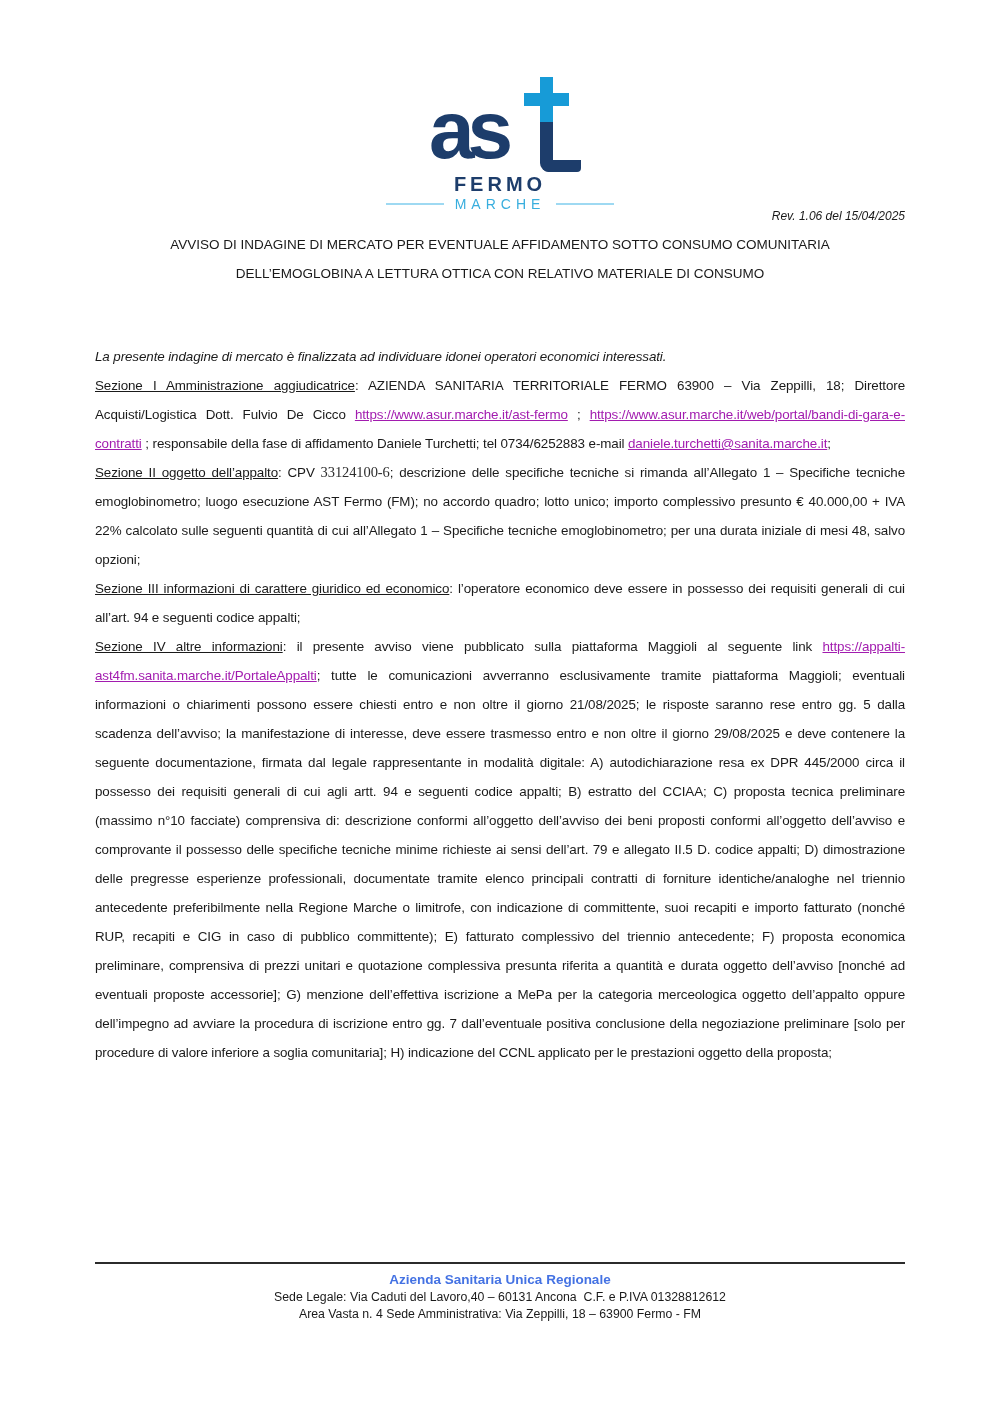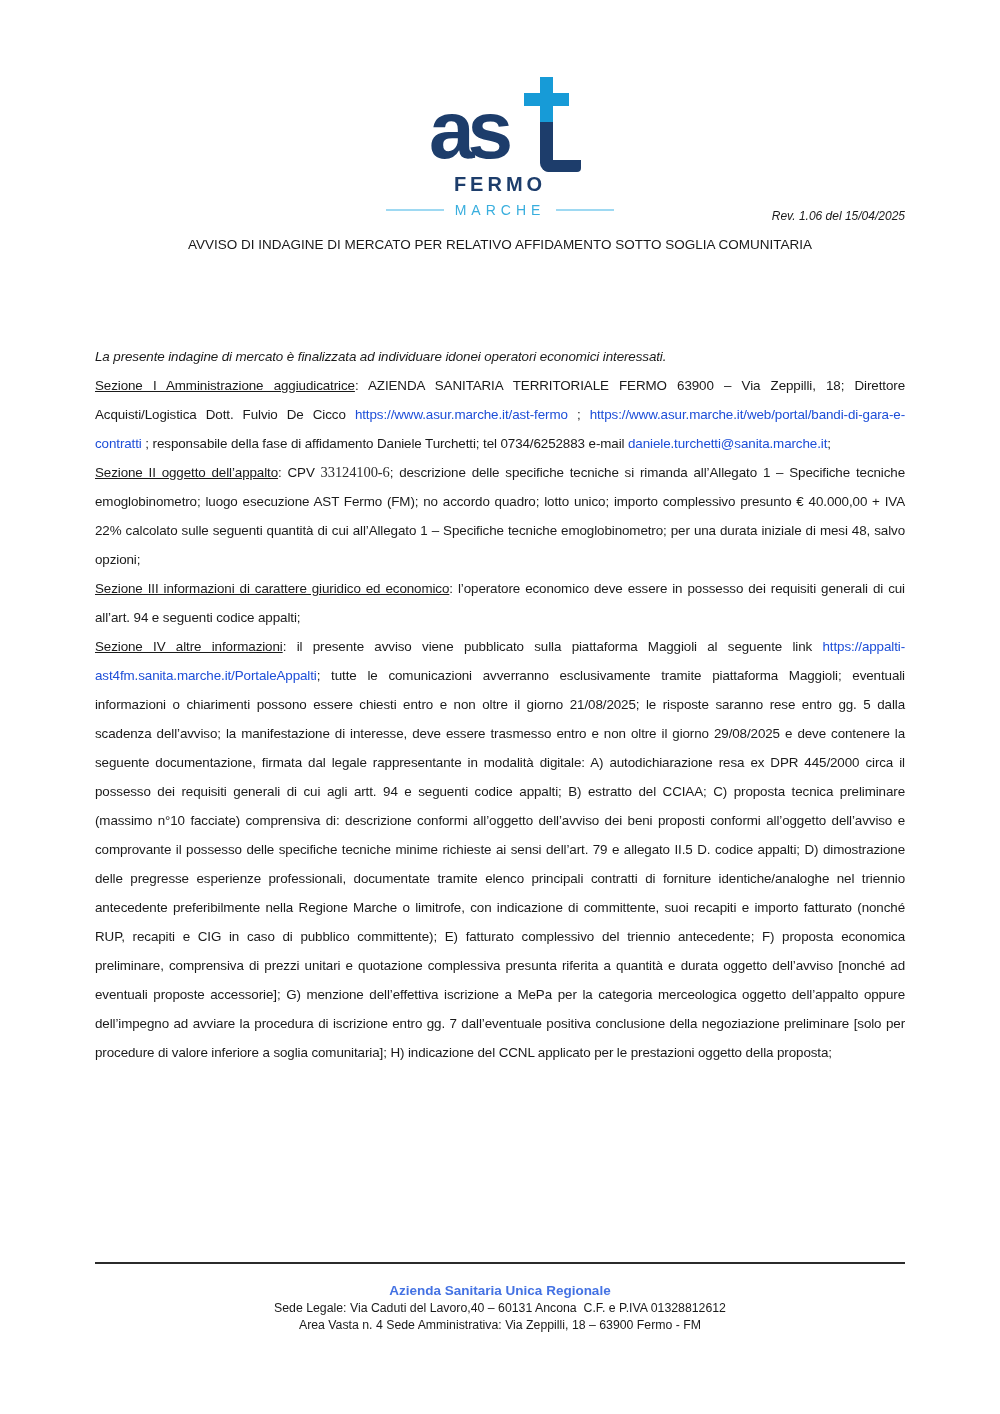--- a/index.html
+++ b/index.html
@@ -21,39 +21,39 @@
   }
   .logo-t{position:relative;width:48px;height:88px;margin-left:8px;}
   .t-stem{
     position:absolute;top:34px;left:17px;width:28px;height:50px;
     border-left:13px solid #1d3d6b;border-bottom:12px solid #1d3d6b;
     border-bottom-left-radius:9px;border-bottom-right-radius:4px;
   }
   .t-plus-h{position:absolute;top:17px;left:1px;width:45px;height:13px;background:#179bd7;z-index:2;}
   .t-plus-v{position:absolute;top:1px;left:17px;width:13px;height:45px;background:#179bd7;z-index:2;}
   .logo-city{margin-top:9px;font-size:20px;font-weight:800;letter-spacing:4px;color:#1d3d6b;}
-  .logo-region{margin-top:6px;display:flex;align-items:center;gap:11px;font-size:14px;letter-spacing:5px;color:#38aede;}
+  .logo-region{display:flex;align-items:center;gap:11px;font-size:14px;letter-spacing:5px;color:#38aede;}
   .logo-rule{width:58px;height:2px;background:#9ed9f2;}
   
   .rev-line{position:absolute;top:209px;right:95px;font-size:12px;font-style:italic;color:#1a1a1a;}
   .doc-title{position:absolute;top:231px;left:80px;right:80px;text-align:center;font-size:13.5px;line-height:28.5px;color:#1a1a1a;}
   
   .doc-body{position:absolute;top:342px;left:95px;right:95px;font-size:13.4px;line-height:29px;text-align:justify;letter-spacing:-0.1px;}
   .doc-body p{margin:0;text-align:justify;}
   .run{white-space:pre-wrap;}
   .run.bold{font-weight:normal;}
   .run.italic{font-style:italic;}
   .run.underline{text-decoration:underline;}
   .run.serif{font-family:"Liberation Serif","DejaVu Serif",serif;font-size:14.5px;color:#2d2d2d;}
-  a.run.link{color:#1d4ed8;cursor:pointer;}
+  a.run.link{color:#a21caf;text-decoration:underline;cursor:pointer;}
   
   .footer{
     position:absolute;top:1262px;left:95px;right:95px;
     border-top:2px solid #2b2b2b;
-    text-align:center;padding-top:18px;
+    text-align:center;padding-top:7px;
   }
   .footer-org{color:#4472e3;font-weight:700;font-size:13.5px;line-height:18px;}
   .footer-line{font-size:12.3px;line-height:17px;color:#1a1a1a;}
   .pre{white-space:pre-wrap;}
   .b{font-weight:normal;}
   .page-number{position:absolute;top:1337px;left:0;right:0;text-align:center;font-size:12.5px;font-style:italic;color:#1a1a1a;}
 </style>
 </head>
 <body>
 
@@ -72,21 +72,22 @@
     <div class="logo-region">
       <span class="logo-rule"></span>
       <span>MARCHE</span>
       <span class="logo-rule"></span>
     </div>
   </div>
 
   <div class="rev-line">Rev. 1.06 del 15/04/2025</div>
 
   <div class="doc-title">
-    <div>AVVISO DI INDAGINE DI MERCATO PER RELATIVO AFFIDAMENTO SOTTO SOGLIA COMUNITARIA</div>
+    <div>AVVISO DI INDAGINE DI MERCATO PER EVENTUALE AFFIDAMENTO SOTTO CONSUMO COMUNITARIA</div>
+    <div>DELL’EMOGLOBINA A LETTURA OTTICA CON RELATIVO MATERIALE DI CONSUMO</div>
   </div>
 
   <div class="doc-body">
       <p><span class="run italic">La presente indagine di mercato è finalizzata ad individuare idonei operatori economici interessati.</span></p>
       <p><span class="run underline">Sezione I Amministrazione aggiudicatrice</span><span class="run ">: AZIENDA SANITARIA TERRITORIALE FERMO 63900 – Via Zeppilli, 18; Direttore Acquisti/Logistica Dott. Fulvio De Cicco </span><a class="run link">https://www.asur.marche.it/ast-fermo</a><span class="run "> ; </span><a class="run link">https://www.asur.marche.it/web/portal/bandi-di-gara-e-contratti</a><span class="run "> ; responsabile della fase di affidamento Daniele Turchetti; tel 0734/6252883 e-mail </span><a class="run link">daniele.turchetti@sanita.marche.it</a><span class="run ">;</span></p>
       <p><span class="run underline">Sezione II oggetto dell’appalto</span><span class="run ">: CPV </span><span class="run serif">33124100-6</span><span class="run ">; descrizione delle specifiche tecniche si rimanda all’Allegato 1 – Specifiche tecniche emoglobinometro; luogo esecuzione AST Fermo (FM); no accordo quadro; lotto unico; importo complessivo presunto € 40.000,00 + IVA 22% calcolato sulle seguenti quantità di cui all’Allegato 1 – Specifiche tecniche emoglobinometro; per una durata iniziale di mesi 48, salvo opzioni;</span></p>
       <p><span class="run underline">Sezione III informazioni di carattere giuridico ed economico</span><span class="run ">: l’operatore economico deve essere in possesso dei requisiti generali di cui all’art. 94 e seguenti codice appalti;</span></p>
       <p><span class="run underline">Sezione IV altre informazioni</span><span class="run ">: il presente avviso viene pubblicato sulla piattaforma Maggioli al seguente link </span><a class="run link">https://appalti-ast4fm.sanita.marche.it/PortaleAppalti</a><span class="run ">; tutte le comunicazioni avverranno esclusivamente tramite piattaforma Maggioli; eventuali informazioni o chiarimenti possono essere chiesti entro e non oltre il giorno 21/08/2025; le risposte saranno rese entro gg. 5 dalla scadenza dell’avviso; </span><span class="run bold">la manifestazione di interesse, deve essere trasmesso entro e non oltre il giorno 29/08/2025</span><span class="run "> e deve contenere la seguente documentazione, firmata dal legale rappresentante in modalità digitale: </span><span class="run bold">A) autodichiarazione resa ex DPR 445/2000 circa il possesso dei requisiti generali</span><span class="run "> di cui agli artt. 94 e seguenti codice appalti; </span><span class="run bold">B) estratto del CCIAA; C) proposta tecnica preliminare</span><span class="run "> (massimo n°10 facciate) comprensiva di: descrizione conformi all’oggetto dell’avviso dei beni proposti conformi all’oggetto dell’avviso e comprovante il possesso delle specifiche tecniche minime richieste ai sensi dell’art. 79 e allegato II.5 D. codice appalti; </span><span class="run bold">D) dimostrazione delle pregresse esperienze professionali, documentate tramite elenco principali contratti di forniture identiche/analoghe nel triennio antecedente</span><span class="run "> preferibilmente </span><span class="run bold">nella Regione Marche</span><span class="run "> o limitrofe, </span><span class="run bold">con indicazione di committente, suoi recapiti e importo fatturato (nonché RUP, recapiti e CIG in caso di pubblico committente); E) fatturato complessivo del triennio antecedente; F) proposta economica preliminare</span><span class="run ">, comprensiva di prezzi unitari e quotazione complessiva presunta riferita a quantità e durata oggetto dell’avviso [nonché ad eventuali proposte accessorie]; </span><span class="run bold">G) menzione dell’effettiva iscrizione a MePa</span><span class="run "> per la categoria merceologica oggetto dell’appalto oppure dell’impegno ad avviare la procedura di iscrizione entro gg. 7 dall’eventuale positiva conclusione della negoziazione preliminare [solo per procedure di valore inferiore a soglia comunitaria]; </span><span class="run bold">H) indicazione del CCNL applicato</span><span class="run "> per le prestazioni oggetto della proposta;</span></p>
     </div>
 

